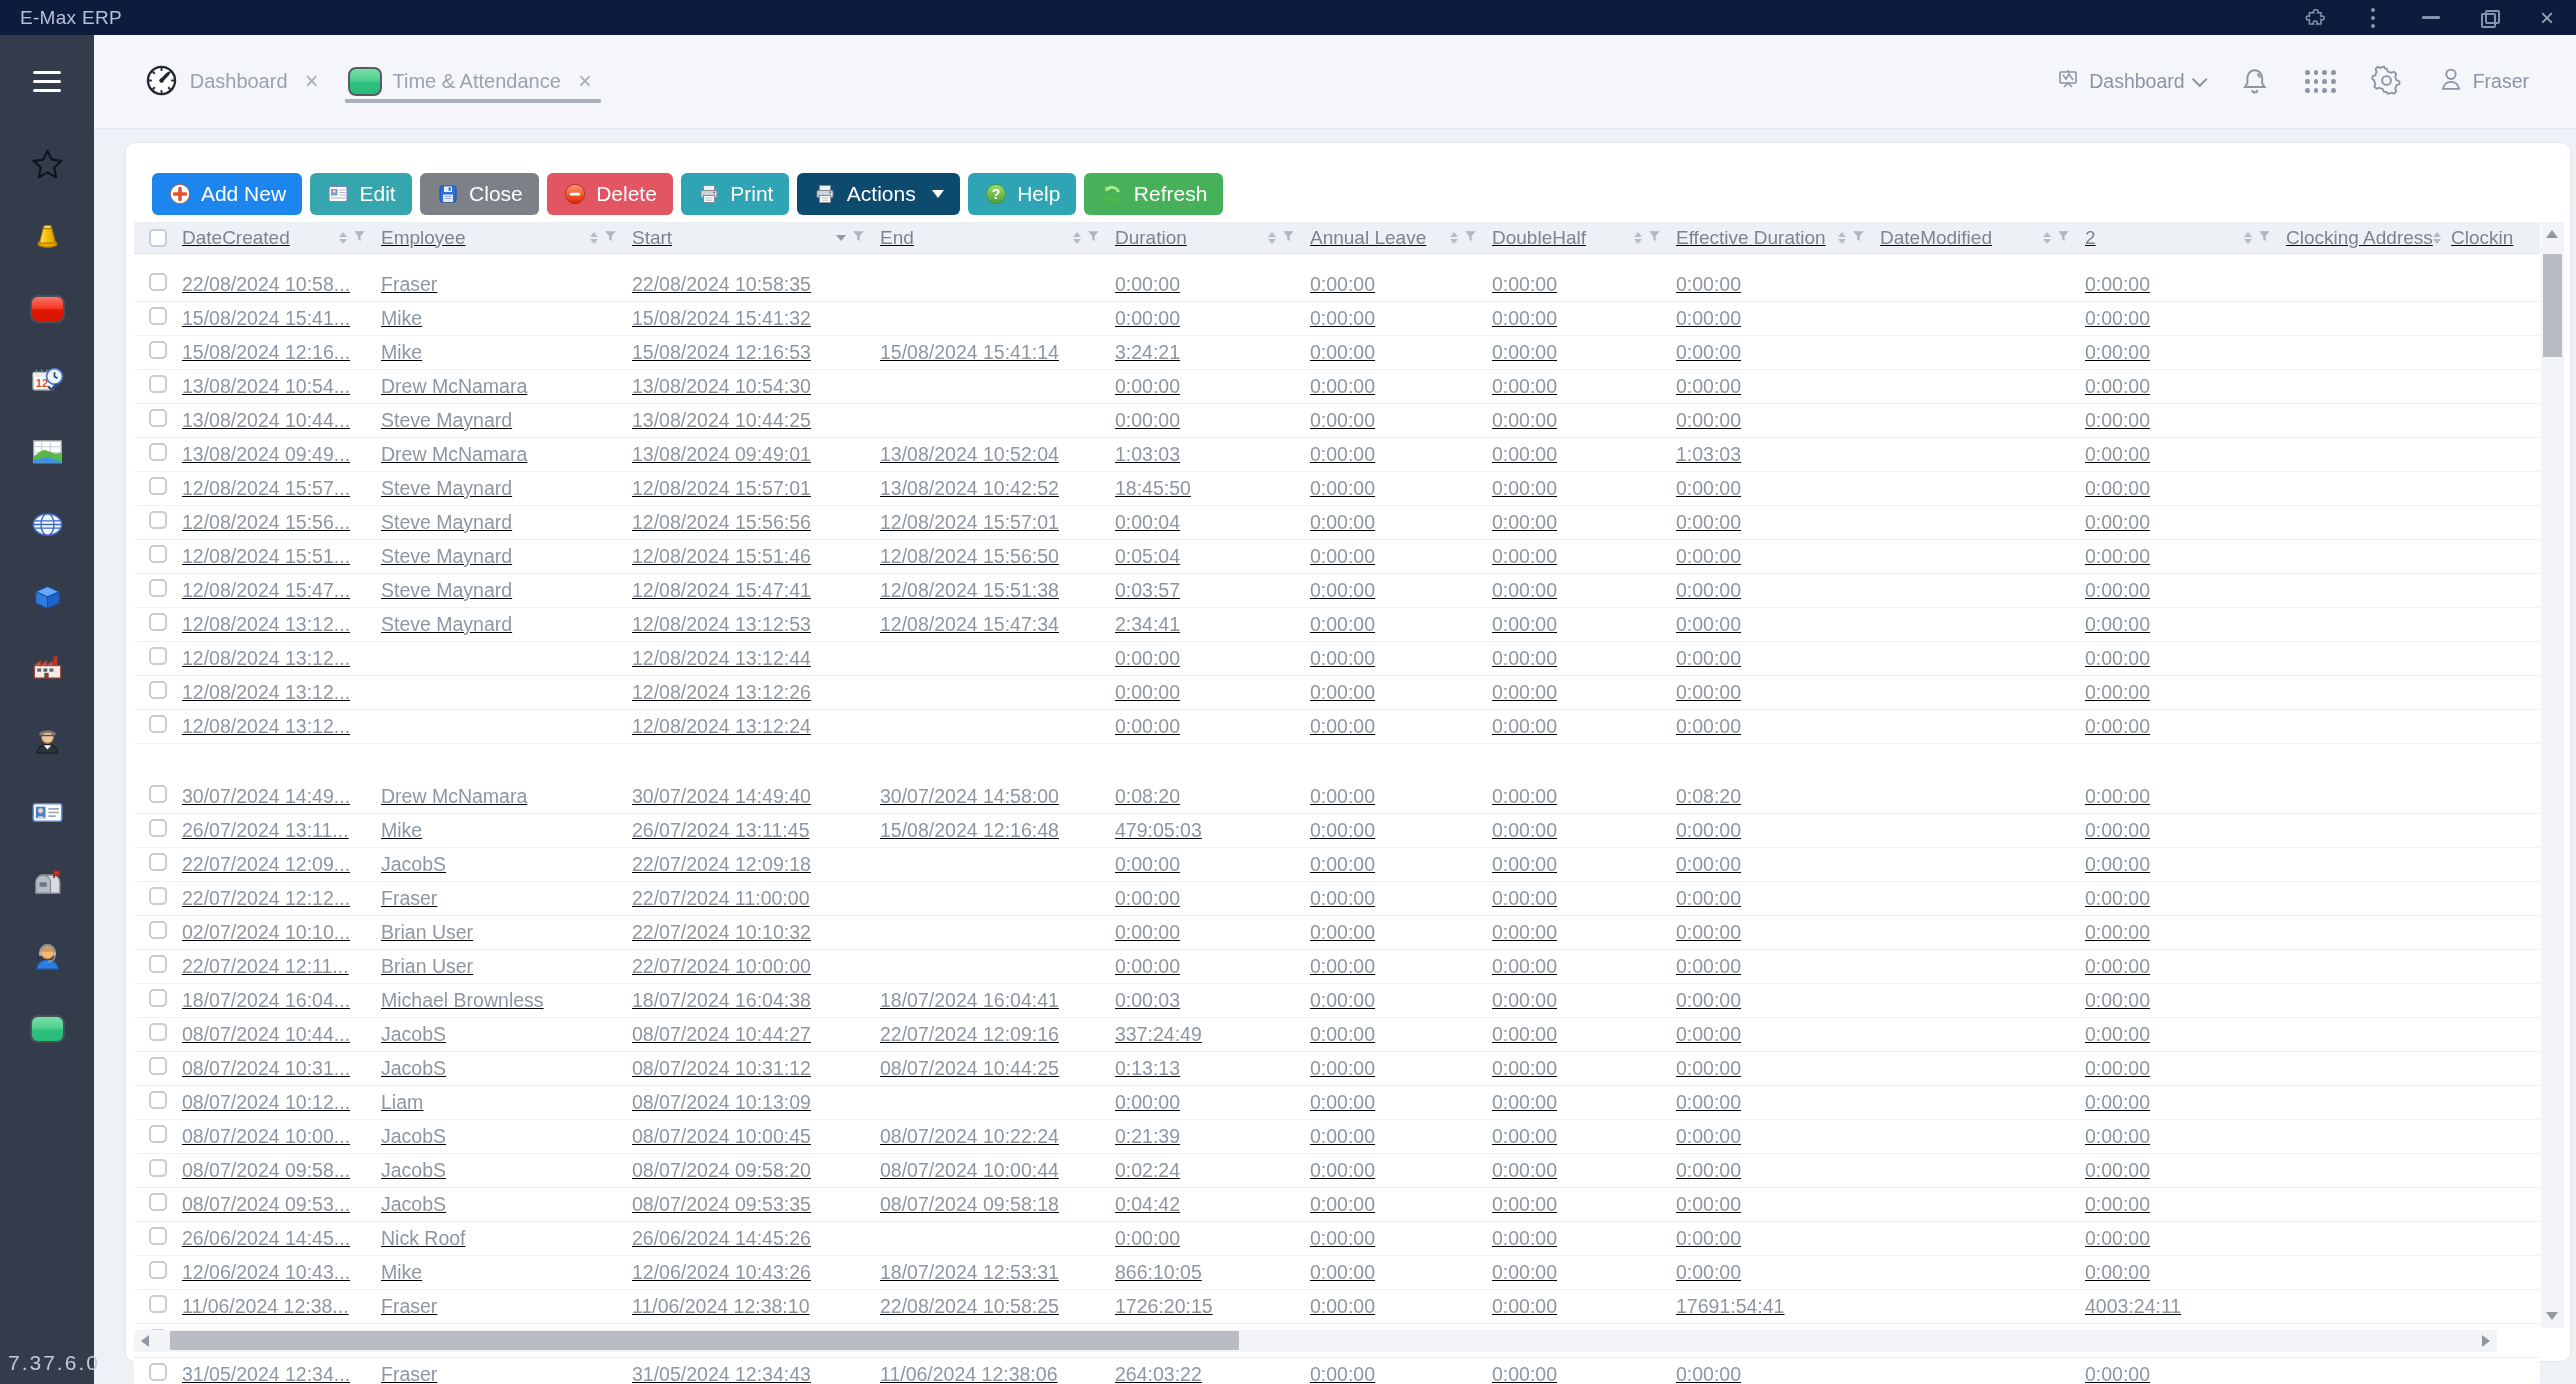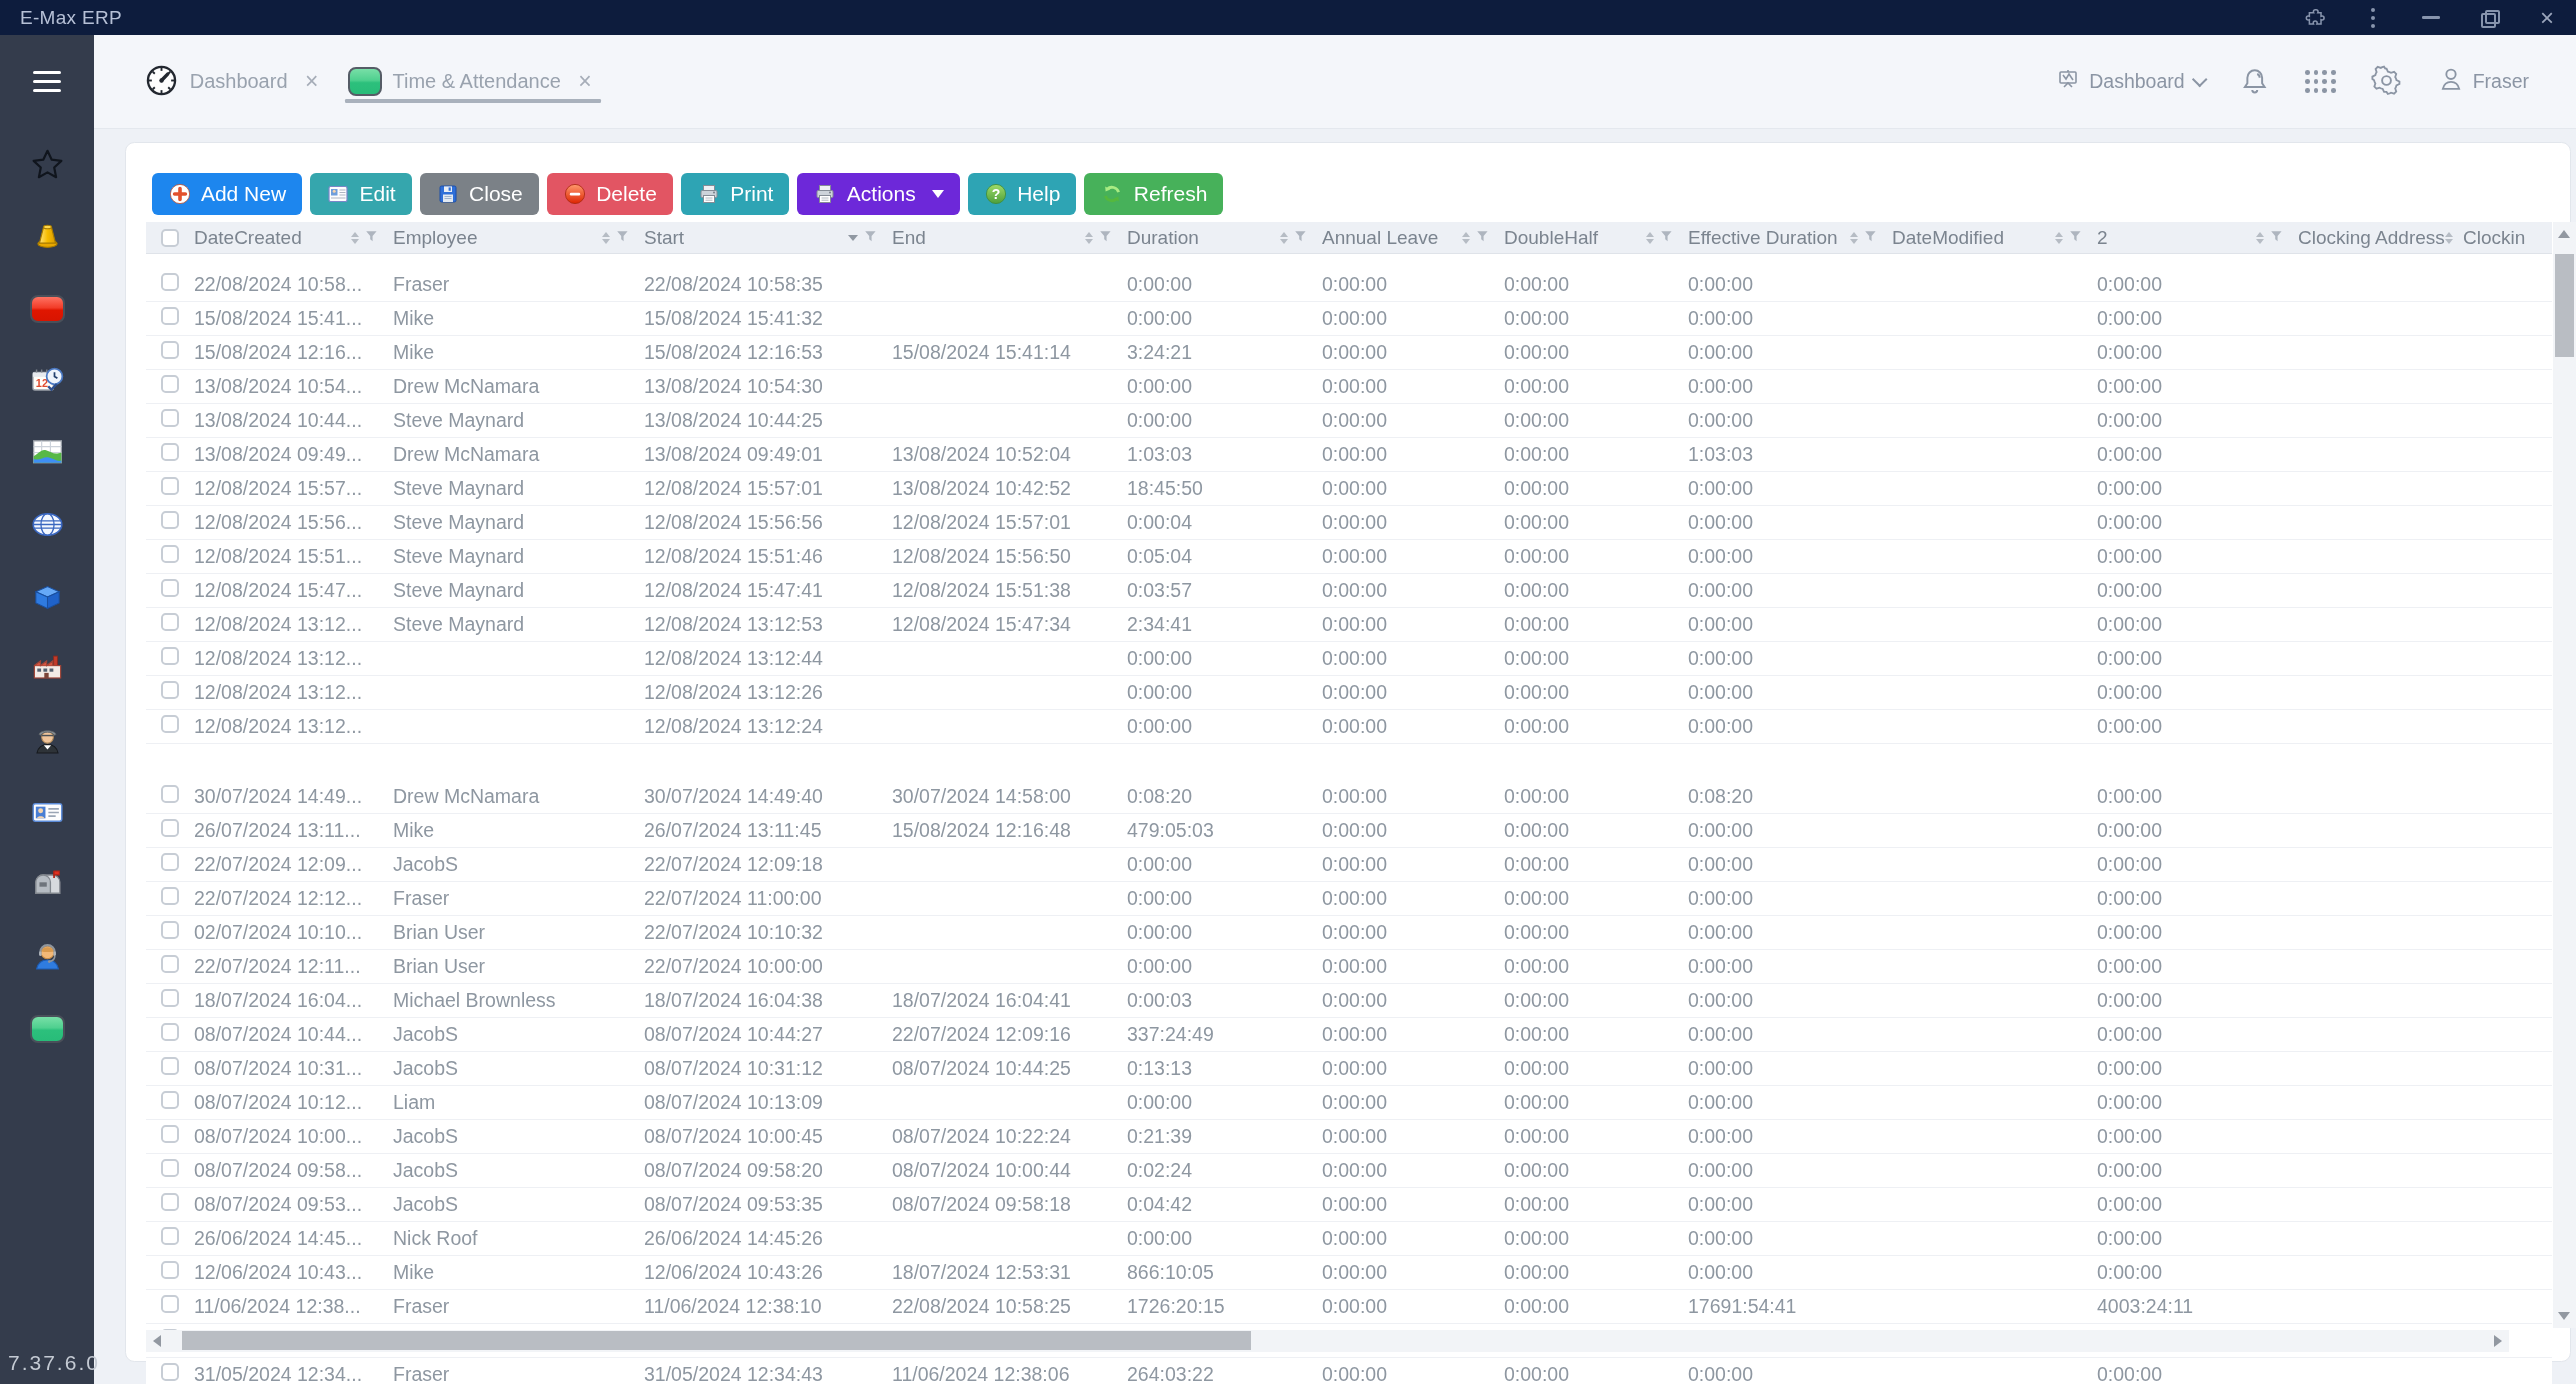--- a/index.html
+++ b/index.html
@@ -49,21 +49,21 @@
 
   
   .panel{position:absolute;left:125px;top:142px;width:2446px;height:1220px;background:#ffffff;border:1.3px solid #e2e6ec;border-radius:9.4px;box-sizing:border-box;}
   .toolbar{position:absolute;left:25.5px;top:29.5px;display:flex;gap:8px;}
   .tbtn{height:42px;border-radius:6px;color:#fff;font-size:21px;display:flex;align-items:center;gap:9.4px;padding:0 16px;cursor:pointer;white-space:nowrap;}
   .tbtn .ticon{width:24px;height:24px;display:flex;align-items:center;justify-content:center;}
   .tbtn .ticon svg{width:24px;height:24px;}
   .tbtn .caret{width:0;height:0;border-left:6.7px solid transparent;border-right:6.7px solid transparent;border-top:8px solid #ffffff;margin-left:6.7px;}
 
   
-  .grid{position:absolute;left:20px;top:79px;width:2430px;height:1130px;}
+  .grid{position:absolute;left:8px;top:79px;width:2430px;height:1130px;text-decoration:underline;}
   .grid-header{display:grid;height:32px;background:#edf0f5;border-bottom:1.3px solid #dfe3e9;box-sizing:border-box;width:2406px;}
   .hcell{display:flex;align-items:center;font-size:19px;color:#7b848f;padding:0 6.7px 0 8px;overflow:hidden;white-space:nowrap;box-sizing:border-box;}
   .hicons{margin-left:auto;display:flex;align-items:center;gap:4.7px;}
   .sort-both{display:flex;flex-direction:column;gap:2px;}
   .sort-both i.up{width:0;height:0;border-left:4.7px solid transparent;border-right:4.7px solid transparent;border-bottom:5.4px solid #b6bcc4;}
   .sort-both i.dn{width:0;height:0;border-left:4.7px solid transparent;border-right:4.7px solid transparent;border-top:5.4px solid #b6bcc4;}
   .sort-desc{width:0;height:0;border-left:5.4px solid transparent;border-right:5.4px solid transparent;border-top:6.7px solid #9098a2;}
   .funnel svg{width:14.8px;height:14.8px;}
   .cbx{width:18px;height:18px;border:2px solid #c7cdd5;border-radius:4.7px;background:#fff;margin-left:6.7px;box-sizing:border-box;}
   .grid-body{width:2406px;}
@@ -370,21 +370,21 @@
             <svg viewBox="0 0 24 24">
               <rect x="6.5" y="3.5" width="11" height="5" fill="#eef1f5" stroke="#858c96" stroke-width="1"></rect>
               <rect x="4" y="8.5" width="16" height="7" rx="1.2" fill="#cdd3da" stroke="#858c96" stroke-width="1"></rect>
               <circle cx="17" cy="10.5" r="0.9" fill="#6f7680"></circle>
               <rect x="6.5" y="13.5" width="11" height="7" fill="#ffffff" stroke="#858c96" stroke-width="1"></rect>
               <path d="M8.5 16h7M8.5 18.2h7" stroke="#b0b7c0" stroke-width="1"></path>
             </svg>
           </span>
           <span>Print</span>
         </div>
-        <div class="tbtn" style="background: #6d28d9; justify-content: center;">
+        <div class="tbtn" style="background: #0c4a6e; justify-content: center;">
           <span class="ticon">
             <svg viewBox="0 0 24 24">
               <rect x="6.5" y="3.5" width="11" height="5" fill="#eef1f5" stroke="#858c96" stroke-width="1"></rect>
               <rect x="4" y="8.5" width="16" height="7" rx="1.2" fill="#cdd3da" stroke="#858c96" stroke-width="1"></rect>
               <circle cx="17" cy="10.5" r="0.9" fill="#6f7680"></circle>
               <rect x="6.5" y="13.5" width="11" height="7" fill="#ffffff" stroke="#858c96" stroke-width="1"></rect>
               <path d="M8.5 16h7M8.5 18.2h7" stroke="#b0b7c0" stroke-width="1"></path>
             </svg>
           </span>
           <span>Actions</span>

